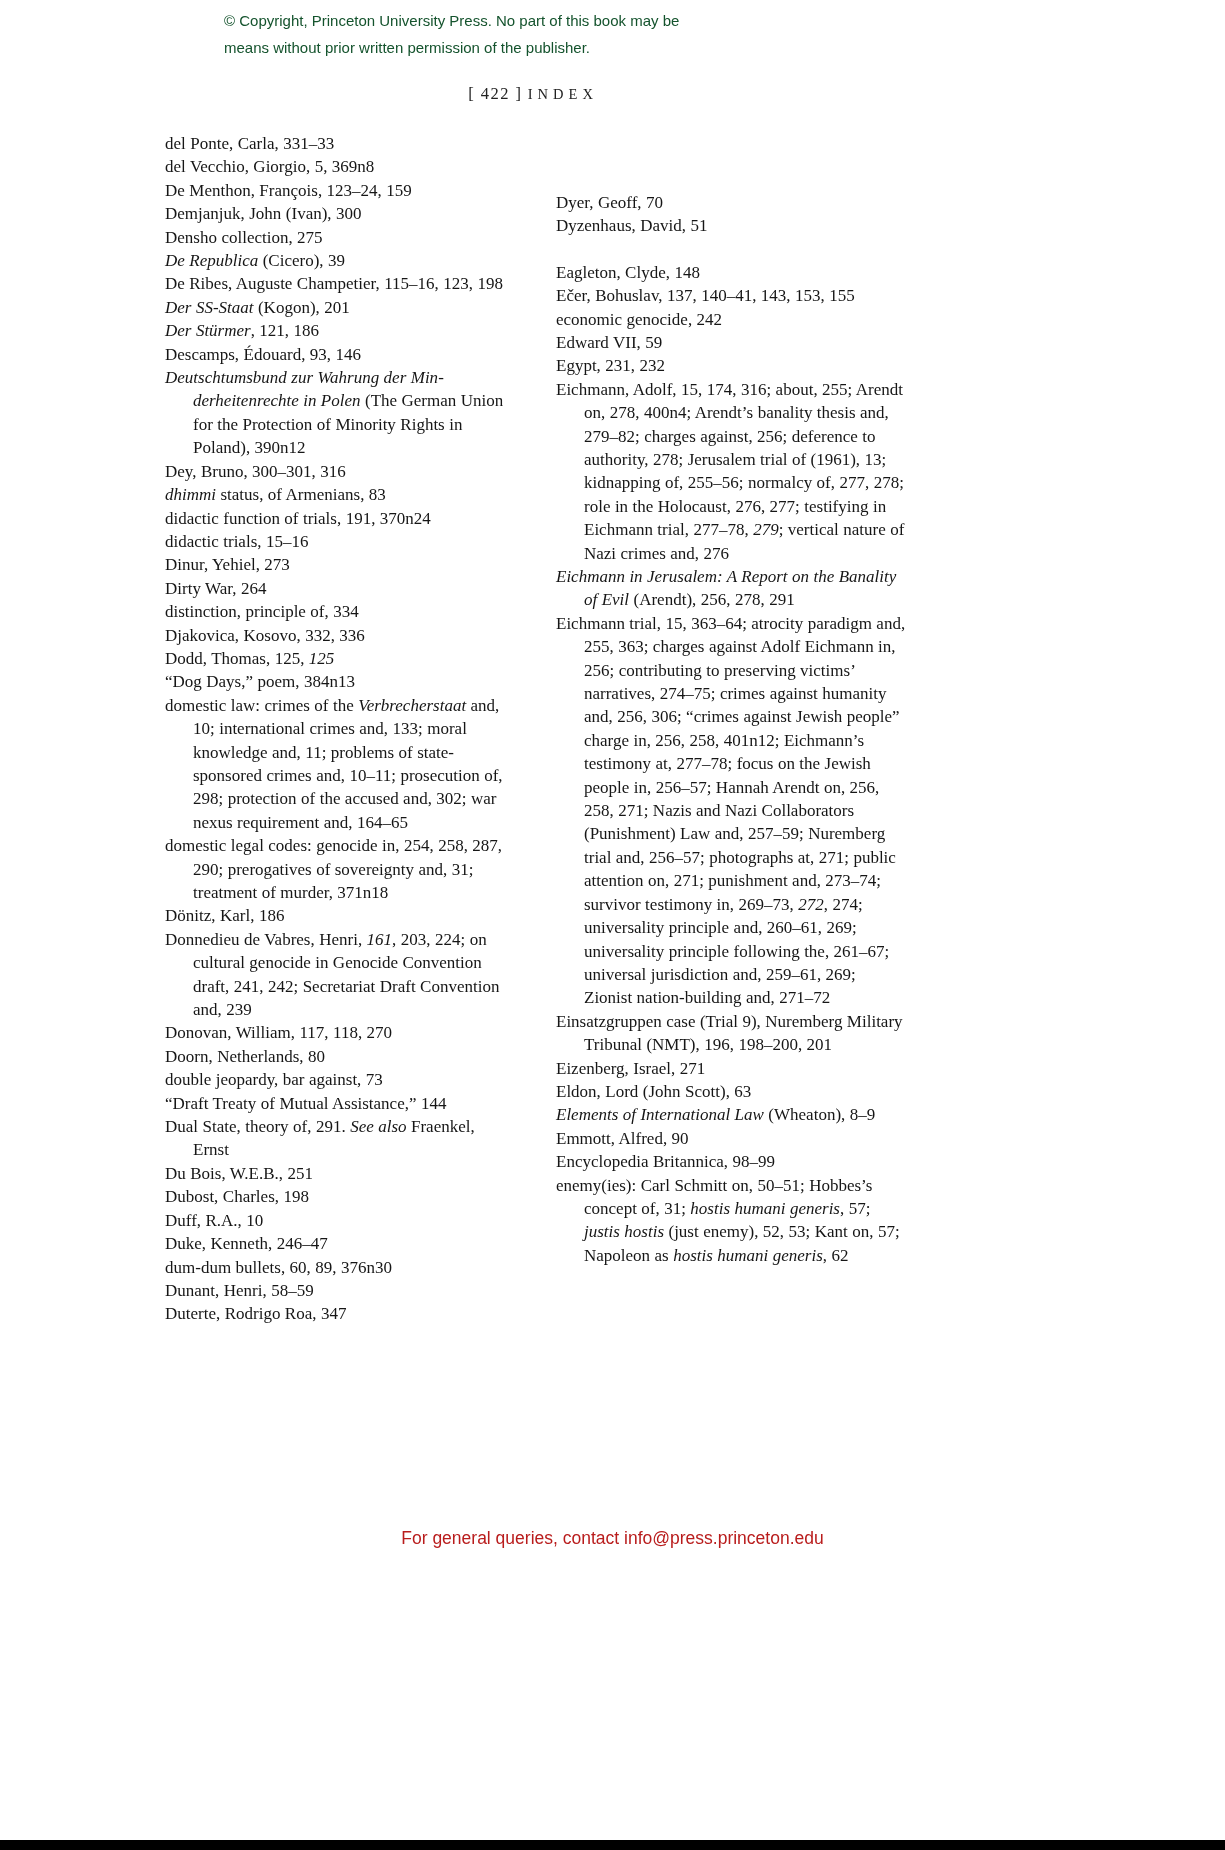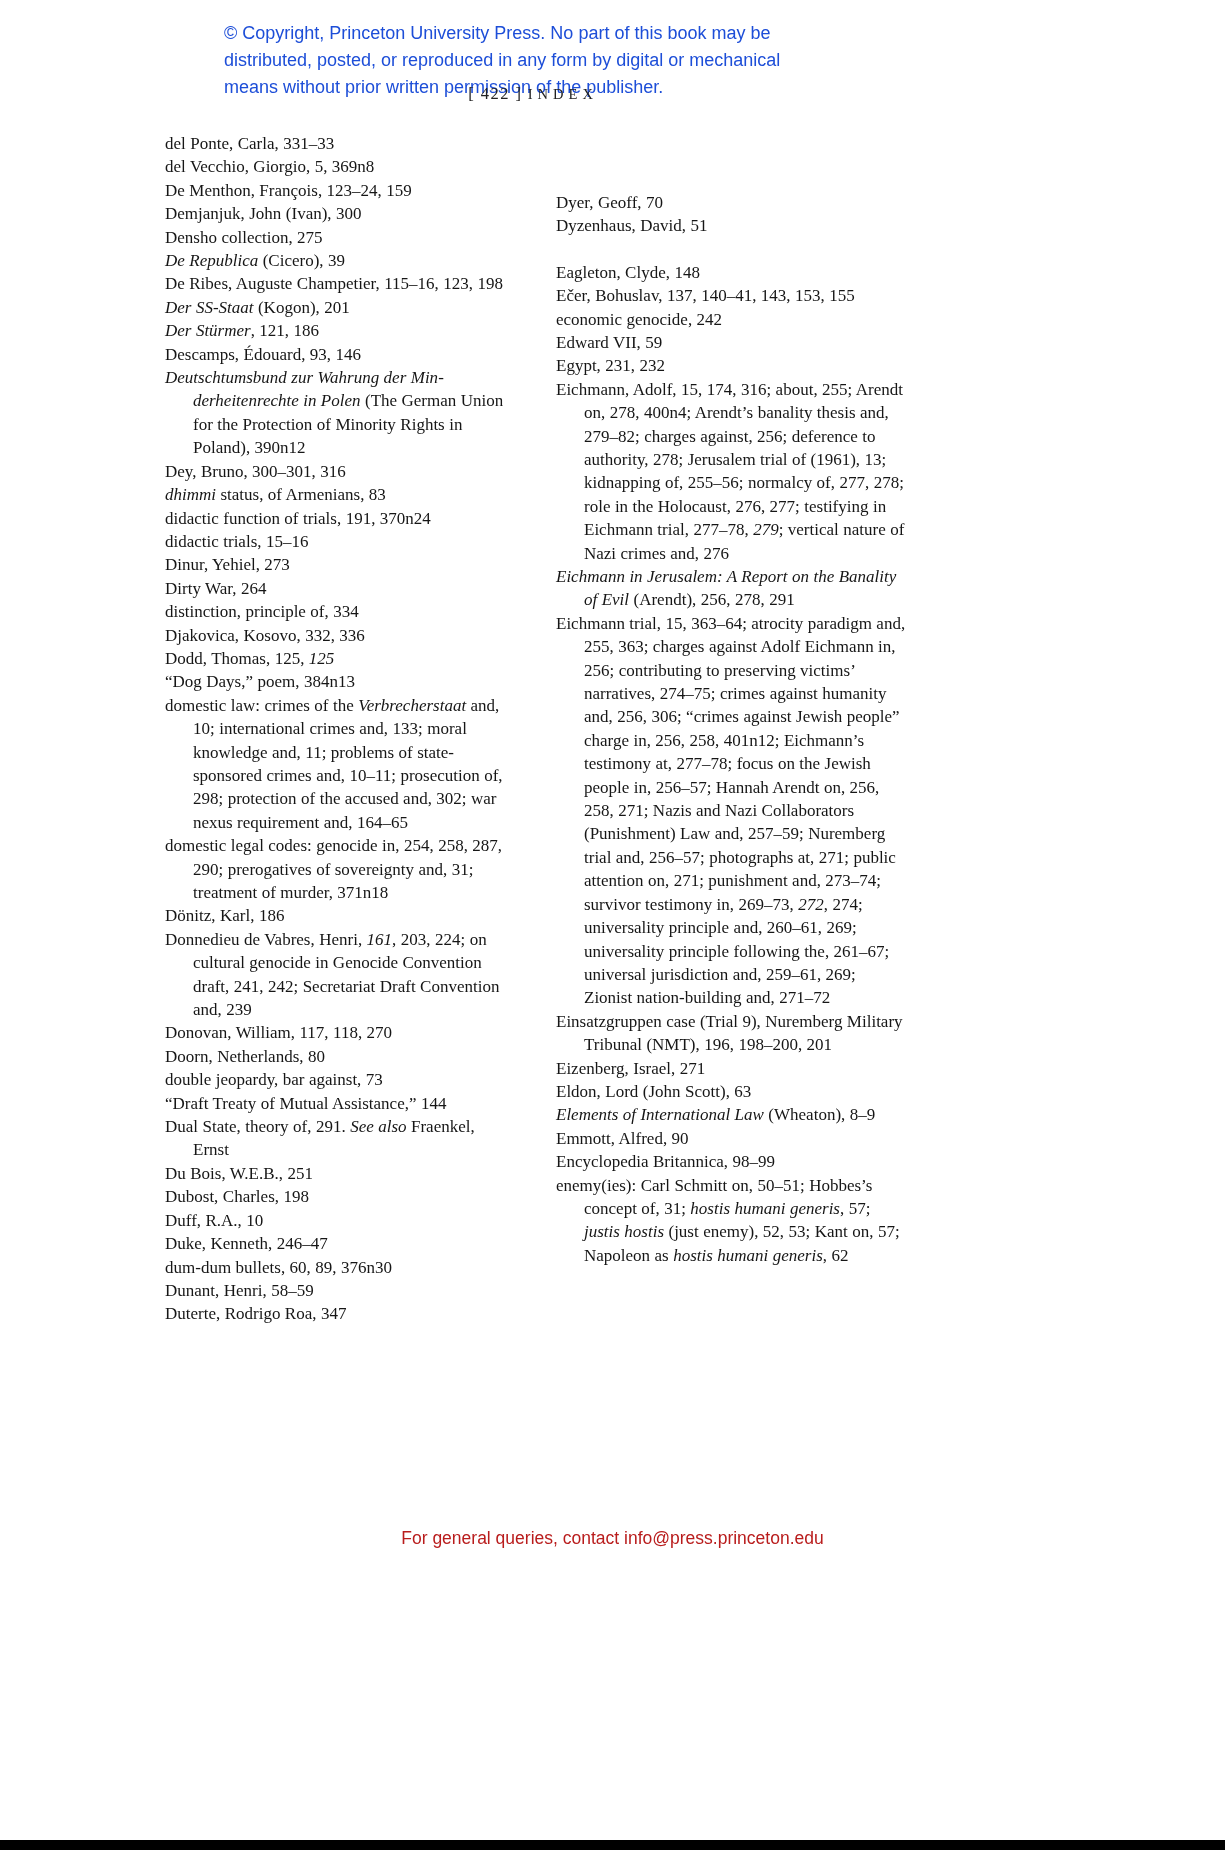--- a/index.html
+++ b/index.html
@@ -9,26 +9,26 @@
     height: 1850px;
     position: relative;
     font-family: "Liberation Serif", serif;
     color: var(--text, #161616);
     background: var(--page-bg, #ffffff);
     overflow: hidden;
   }
   .copyright {
     position: absolute;
     left: 224px;
-    top: 20px;
+    top: 8px;
     width: 650px;
     font-family: "Liberation Sans", sans-serif;
-    font-size: 18px;
+    font-size: 15px;
     line-height: 26.8px;
-    color: #1d4ed8;
+    color: #14532d;
   }
   .page-header {
     position: absolute;
     left: 165px;
     top: 84px;
     width: 736px;
     text-align: center;
     font-size: 16.5px;
     color: #222;
   }
@@ -78,21 +78,20 @@
     background: var(--bar, #000);
   }
 </style>
 </head>
 <body>
 
 <div class="page">
 
   <div class="copyright">
     <div>© Copyright, Princeton University Press. No part of this book may be</div>
-    <div>distributed, posted, or reproduced in any form by digital or mechanical</div>
     <div>means without prior written permission of the publisher.</div>
   </div>
 
   <div class="page-header">
     <span class="page-num">[ 422 ]</span>
     <span class="index-title">INDEX</span>
   </div>
 
   <div class="columns">
     <div class="col">

